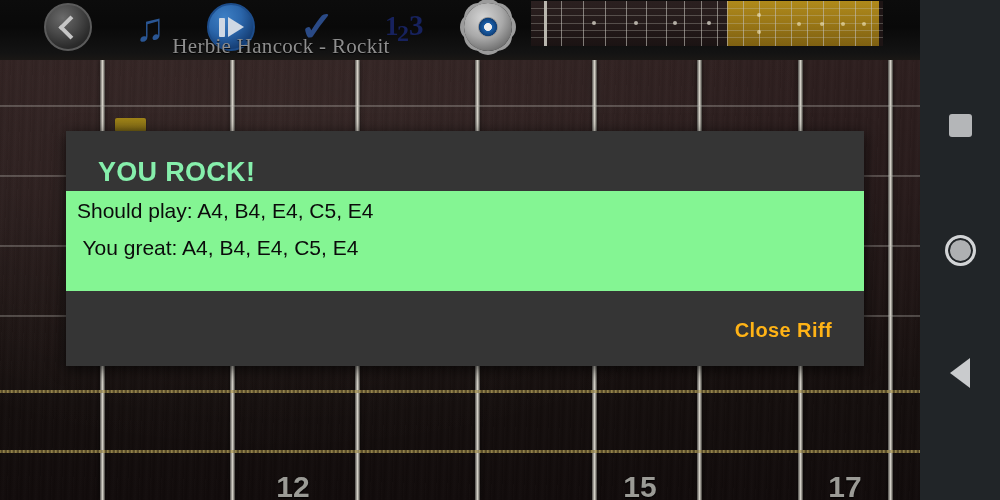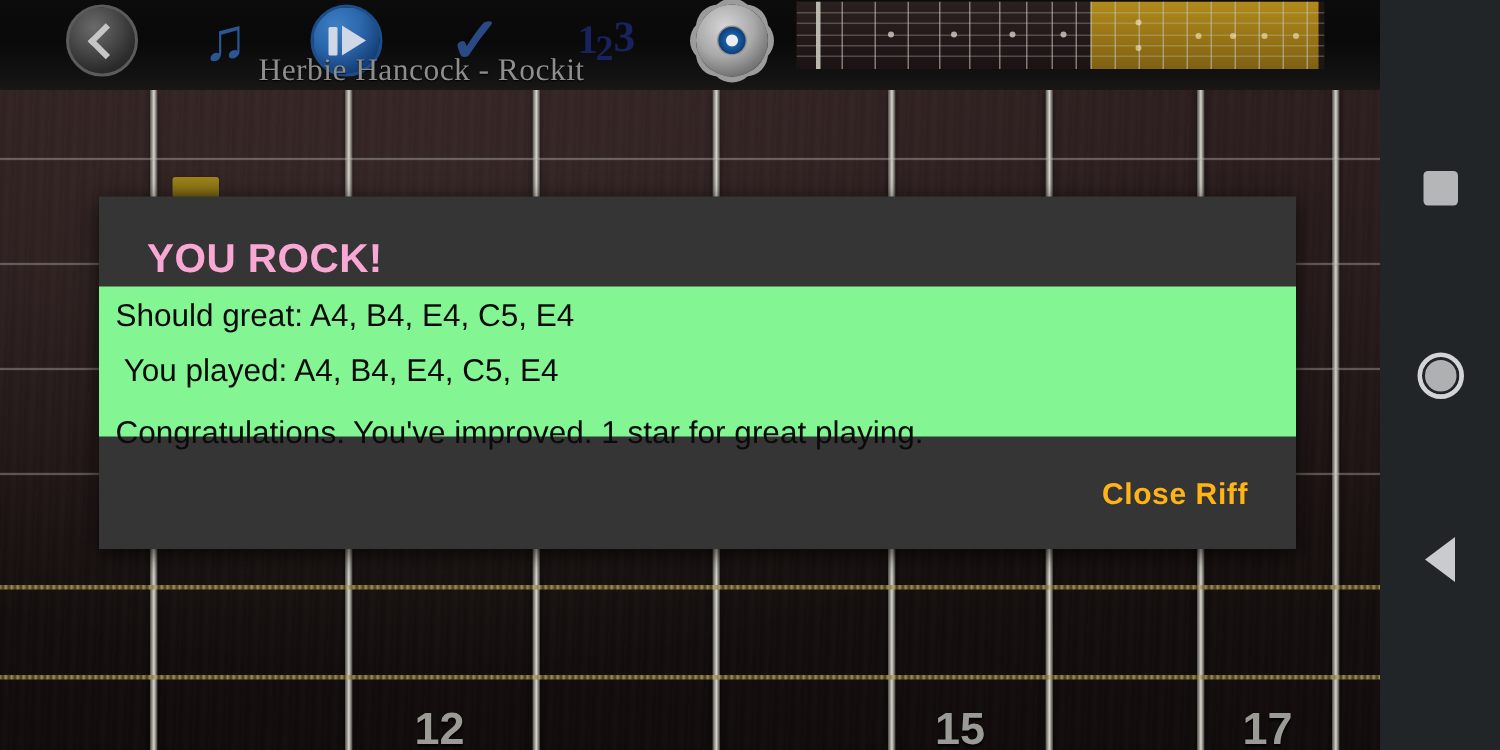--- a/index.html
+++ b/index.html
@@ -253,21 +253,21 @@
     top: 131px;
     width: 798px;
     height: 235px;
     background: #353535;
     box-shadow: 0 3px 14px rgba(0,0,0,0.7);
   }
   .dialog-title {
     position: absolute;
     left: 32px;
     top: 26px;
-    color: #f9a8d4;
+    color: #86efac;
     font-size: 27px;
     font-weight: bold;
     letter-spacing: 0.3px;
   }
   .dialog-body {
     position: absolute;
     left: 0;
     top: 60px;
     width: 798px;
     height: 100px;
@@ -445,23 +445,22 @@
       <div class="mini-dot on-gold" style="left:291px;top:23px"></div>
       <div class="mini-dot on-gold" style="left:312px;top:23px"></div>
       <div class="mini-dot on-gold" style="left:333px;top:23px"></div>
     </div>
   </div>
 
   <div class="dialog">
     <div class="dialog-title">YOU ROCK!</div>
 
     <div class="dialog-body">
-      <div class="body-line l1">Should great: A4, B4, E4, C5, E4</div>
-      <div class="body-line l2"> You played: A4, B4, E4, C5, E4</div>
-      <div class="body-line">Congratulations. You've improved. 1 star for great playing.</div>
+      <div class="body-line l1">Should play: A4, B4, E4, C5, E4</div>
+      <div class="body-line l2"> You great: A4, B4, E4, C5, E4</div>
     </div>
 
     <div class="dialog-actions">
       <button class="dlg-btn">Close Riff</button>
     </div>
   </div>
 
   <div class="navbar">
     <div class="nav-btn nav-recents">
       <span class="sq"></span>

